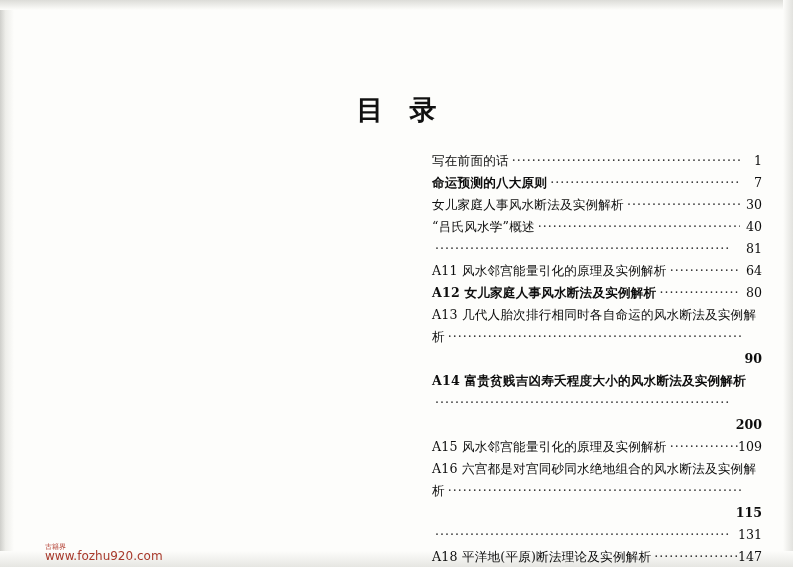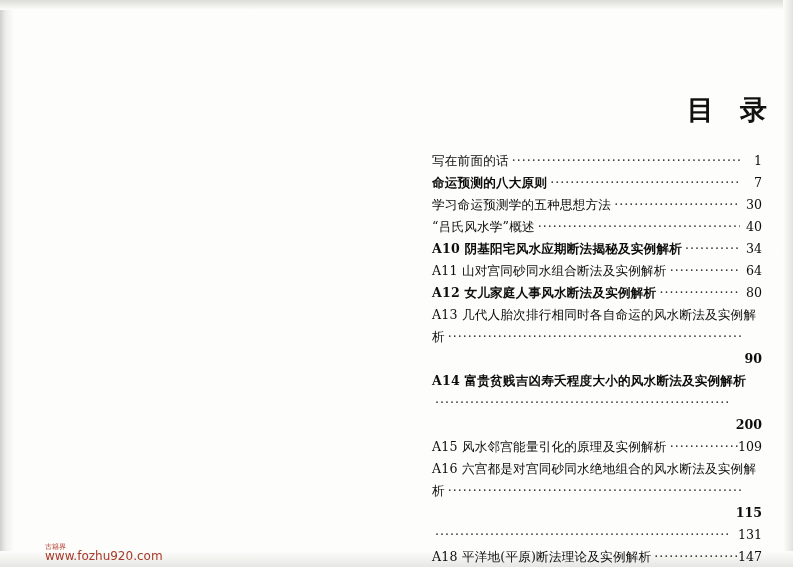--- a/index.html
+++ b/index.html
@@ -57,21 +57,21 @@
     width: 10px;
     height: 567px;
     background: linear-gradient(to left, #e2e2de 0%, #fdfdfb 100%);
   }
 
   .title {
     position: absolute;
     left: 0;
     top: 92px;
     width: 793px;
-    text-align: right;
+    text-align: center;
     font-family: "DejaVu Serif", serif;
     font-size: 27px;
     font-weight: bold;
     letter-spacing: 26px;
     text-indent: 26px;
     color: #111111;
   }
 
   .toc {
     position: absolute;
@@ -166,36 +166,35 @@
         <span class="label">写在前面的话</span>
         <span class="dots">···························································</span>
         <span class="page-num">1</span>
       </div>
       <div class="entry">
         <span class="label bold">命运预测的八大原则</span>
         <span class="dots">···························································</span>
         <span class="page-num">7</span>
       </div>
       <div class="entry">
-        <span class="label">学习命运预测学的五种思想方法</span>
+        <span class="label">女儿家庭人事风水断法及实例解析</span>
         <span class="dots">···························································</span>
         <span class="page-num">30</span>
       </div>
       <div class="entry">
         <span class="label">“吕氏风水学”概述</span>
         <span class="dots">···························································</span>
         <span class="page-num">40</span>
       </div>
       <div class="entry">
-        <span class="label bold">A10 阴基阳宅风水应期断法揭秘及实例解析</span>
-        <span class="dots">···························································</span>
-        <span class="page-num">34</span>
-      </div>
-      <div class="entry">
-        <span class="label">A11 山对宫同砂同水组合断法及实例解析</span>
+        <span class="dots">···························································</span>
+        <span class="page-num">81</span>
+      </div>
+      <div class="entry">
+        <span class="label">A11 风水邻宫能量引化的原理及实例解析</span>
         <span class="dots">···························································</span>
         <span class="page-num">64</span>
       </div>
       <div class="entry">
         <span class="label bold">A12 女儿家庭人事风水断法及实例解析</span>
         <span class="dots">···························································</span>
         <span class="page-num">80</span>
       </div>
       <div class="entry wrap"><span class="label">A13 几代人胎次排行相同时各自命运的风水断法及实例解析</span><span class="dots">···························································</span><span class="tail"><span class="page-num">90</span></span></div>
       <div class="entry wrap"><span class="label bold">A14 富贵贫贱吉凶寿夭程度大小的风水断法及实例解析</span><span class="dots">···························································</span><span class="tail"><span class="page-num">200</span></span></div>

